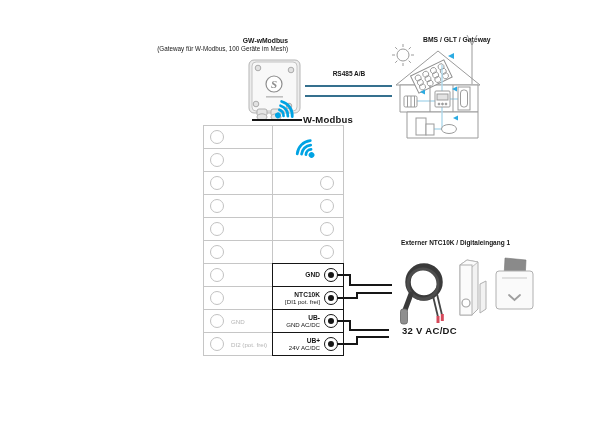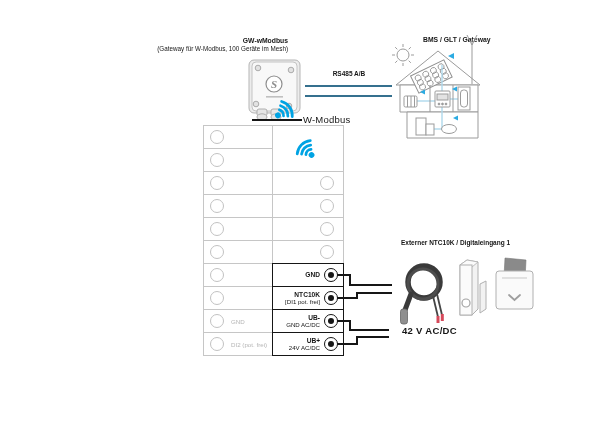--- a/index.html
+++ b/index.html
@@ -8,21 +8,21 @@
   .abs{position:absolute;}
   
   .hdr{left:130px;top:37px;width:158px;text-align:right;line-height:8px;}
   .hdr .t1{font-size:6.8px;font-weight:700;}
   .hdr .t2{font-size:6.3px;}
   
   .busline{height:2.2px;background:#35708e;left:305px;width:87px;}
   .buslabel{left:306px;top:70px;width:86px;text-align:center;font-size:6.5px;font-weight:700;}
   
   .bmslabel{left:423px;top:36px;font-size:6.8px;font-weight:700;}
-  .wmlabel{left:303px;top:114px;font-size:9.5px;font-weight:400;letter-spacing:.2px;}
+  .wmlabel{left:303px;top:114px;font-size:9.5px;font-weight:700;letter-spacing:.2px;}
   .leader{left:252px;top:119px;width:50px;height:2px;background:#161616;}
   
   .lcell{left:203px;width:70px;height:24px;border:1px solid #c6c6c6;background:#fff;
          box-sizing:border-box;display:flex;align-items:center;padding-left:6px;}
   .rcell{left:272px;width:72px;height:24px;border:1px solid #c6c6c6;background:#fff;
          box-sizing:border-box;display:flex;align-items:center;justify-content:flex-end;padding-right:9px;}
   .rmerge{left:272px;top:125px;width:72px;height:47px;border:1px solid #c6c6c6;background:#fff;
          box-sizing:border-box;display:flex;align-items:center;justify-content:center;}
   .bcell{left:272px;width:72px;height:24px;border:1.5px solid #161616;background:#fff;
          box-sizing:border-box;display:flex;align-items:center;justify-content:flex-end;padding-right:5px;}
@@ -300,15 +300,15 @@
     <polygon points="28,27 34,24 34,52 28,56" fill="#f2f2f2" stroke="#b0b0b0" stroke-width="1"></polygon>
   </svg>
 
   <svg class="abs" style="left:493px;top:257px;" width="44" height="56" viewBox="0 0 44 56">
     <polygon points="12,1 33,3 32,22 11,20" fill="#8a8a8a" stroke="#777" stroke-width="0.6"></polygon>
     <rect x="3" y="14" width="37" height="38" rx="3" fill="#fafafa" stroke="#b0b0b0" stroke-width="1"></rect>
     <line x1="9" y1="21" x2="34" y2="21" stroke="#c7c7c7" stroke-width="1"></line>
     <polyline points="16,38 21.5,43 27,38" fill="none" stroke="#9e9e9e" stroke-width="1.8" stroke-linecap="round"></polyline>
   </svg>
 
-  <div class="abs pwr">42 V AC/DC</div>
+  <div class="abs pwr">32 V AC/DC</div>
 
 </div>
 
 </body></html>

